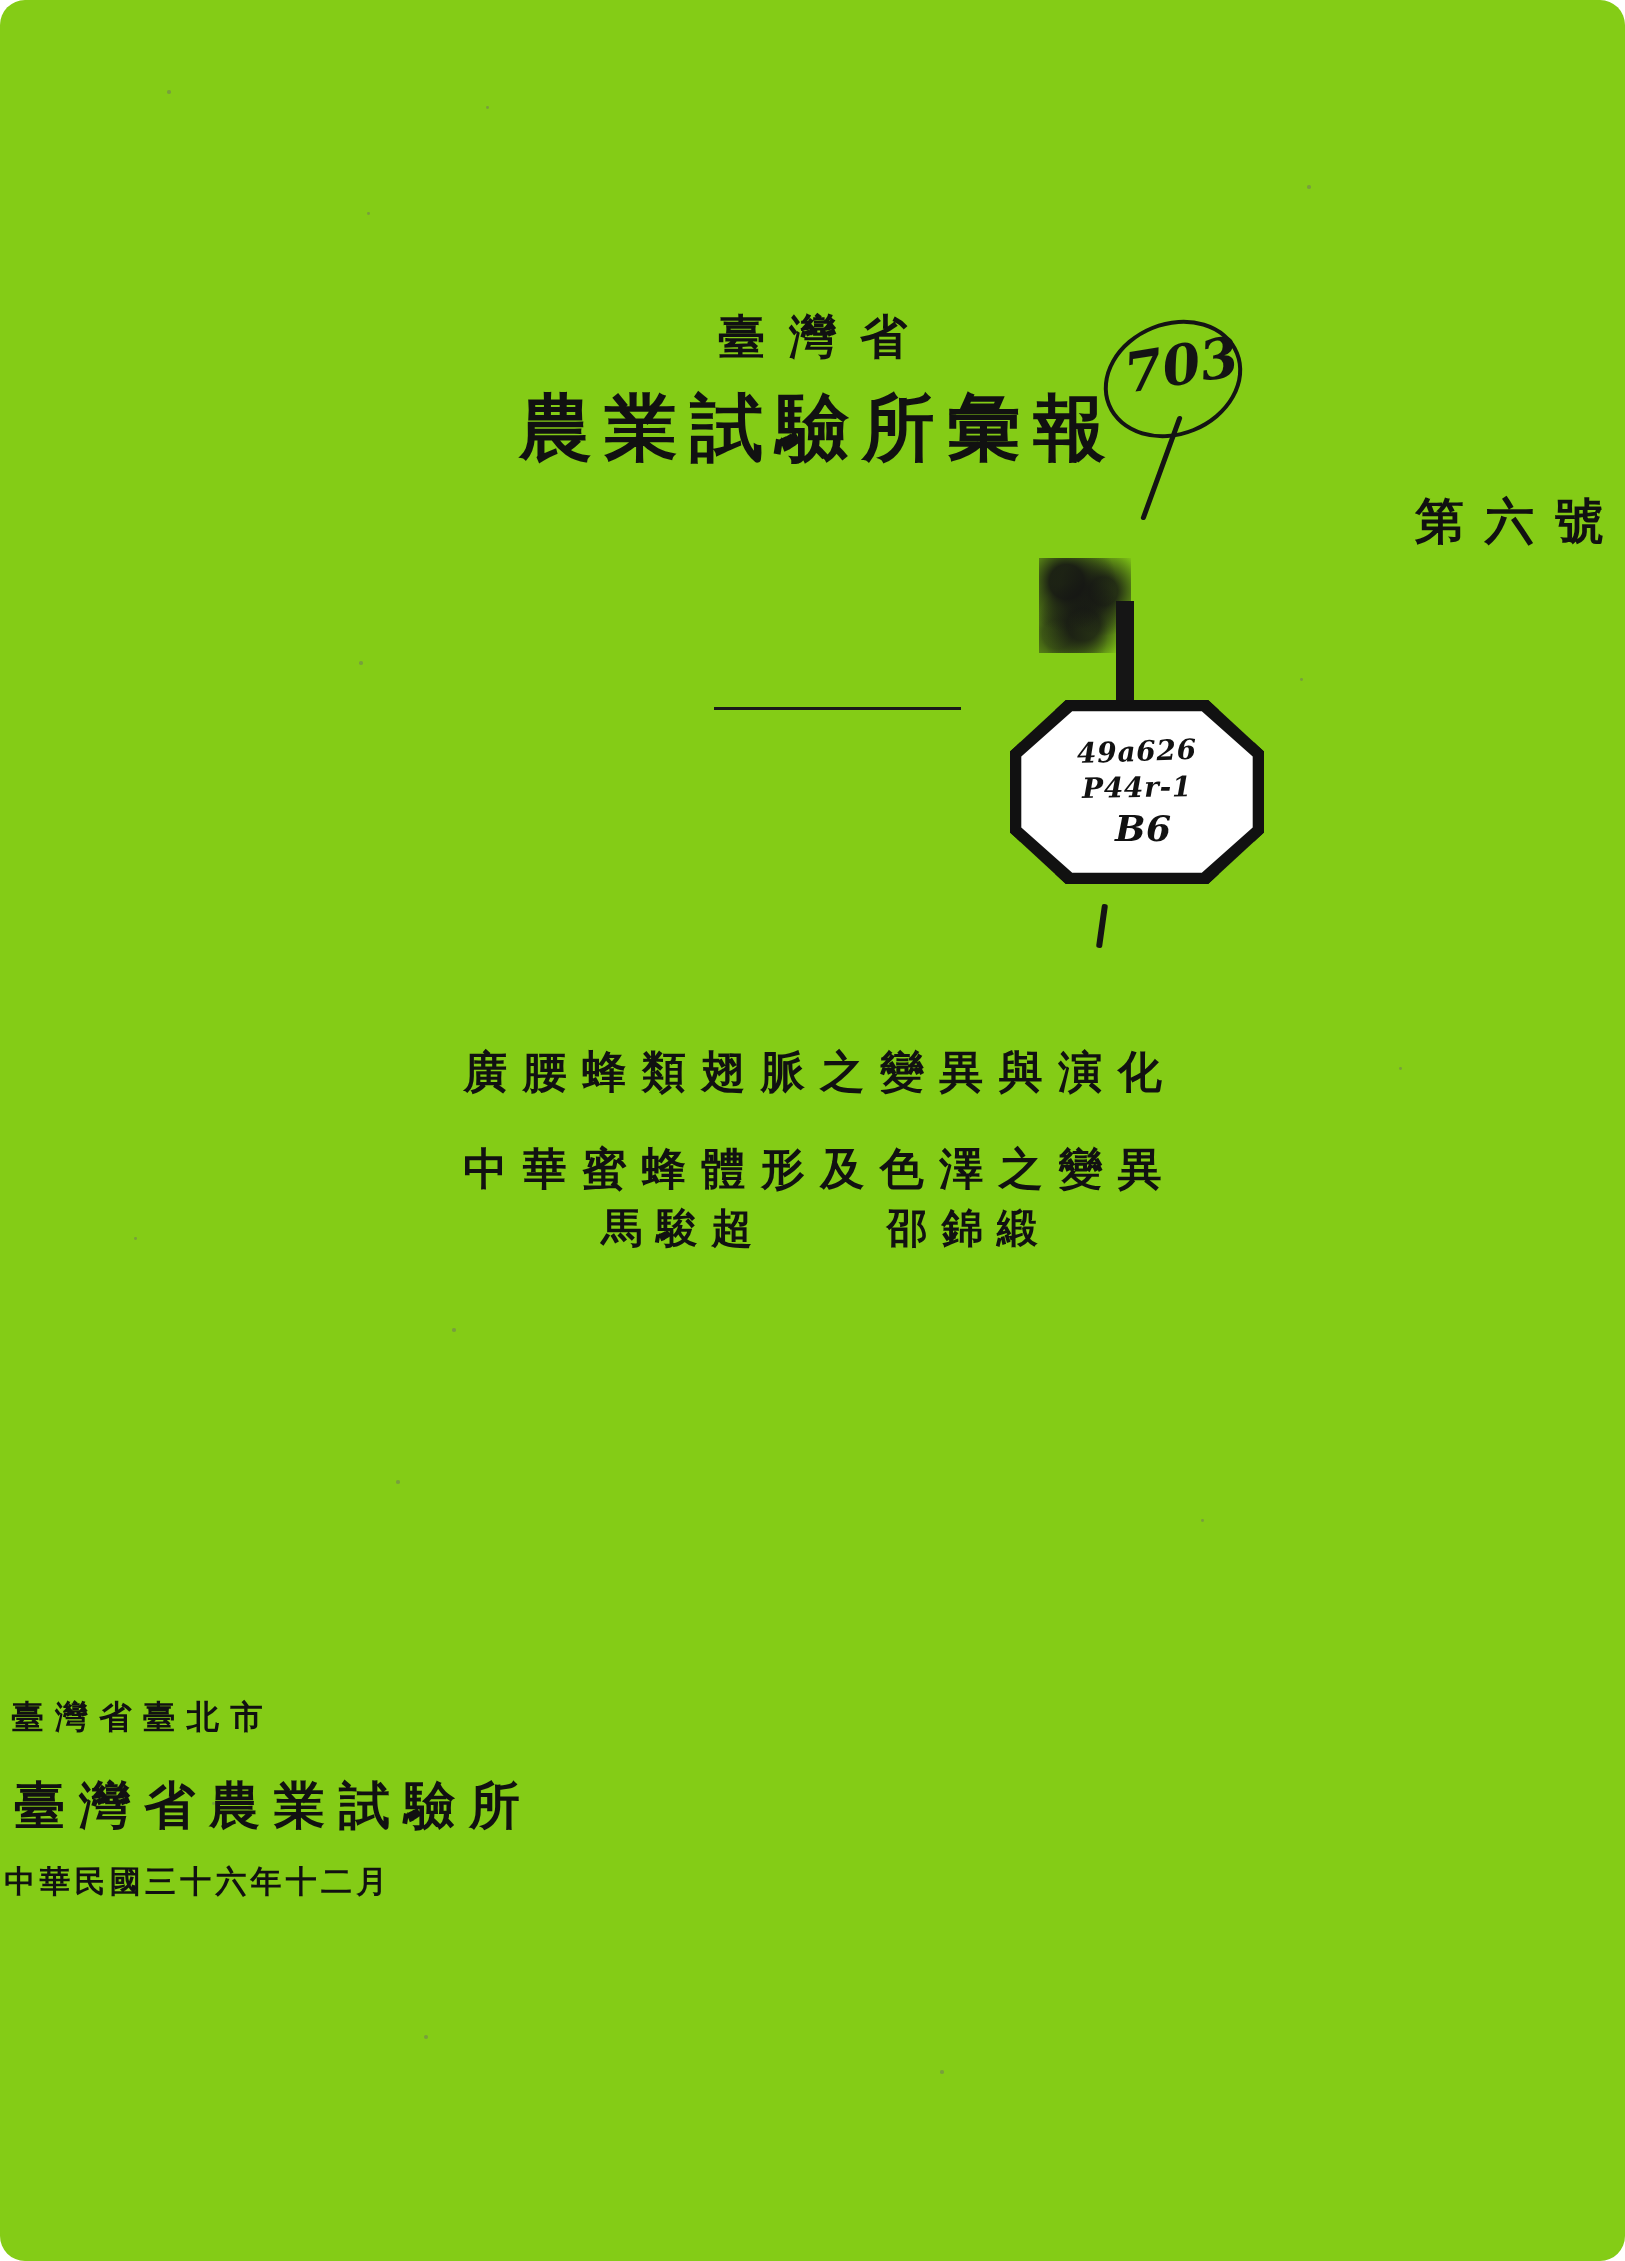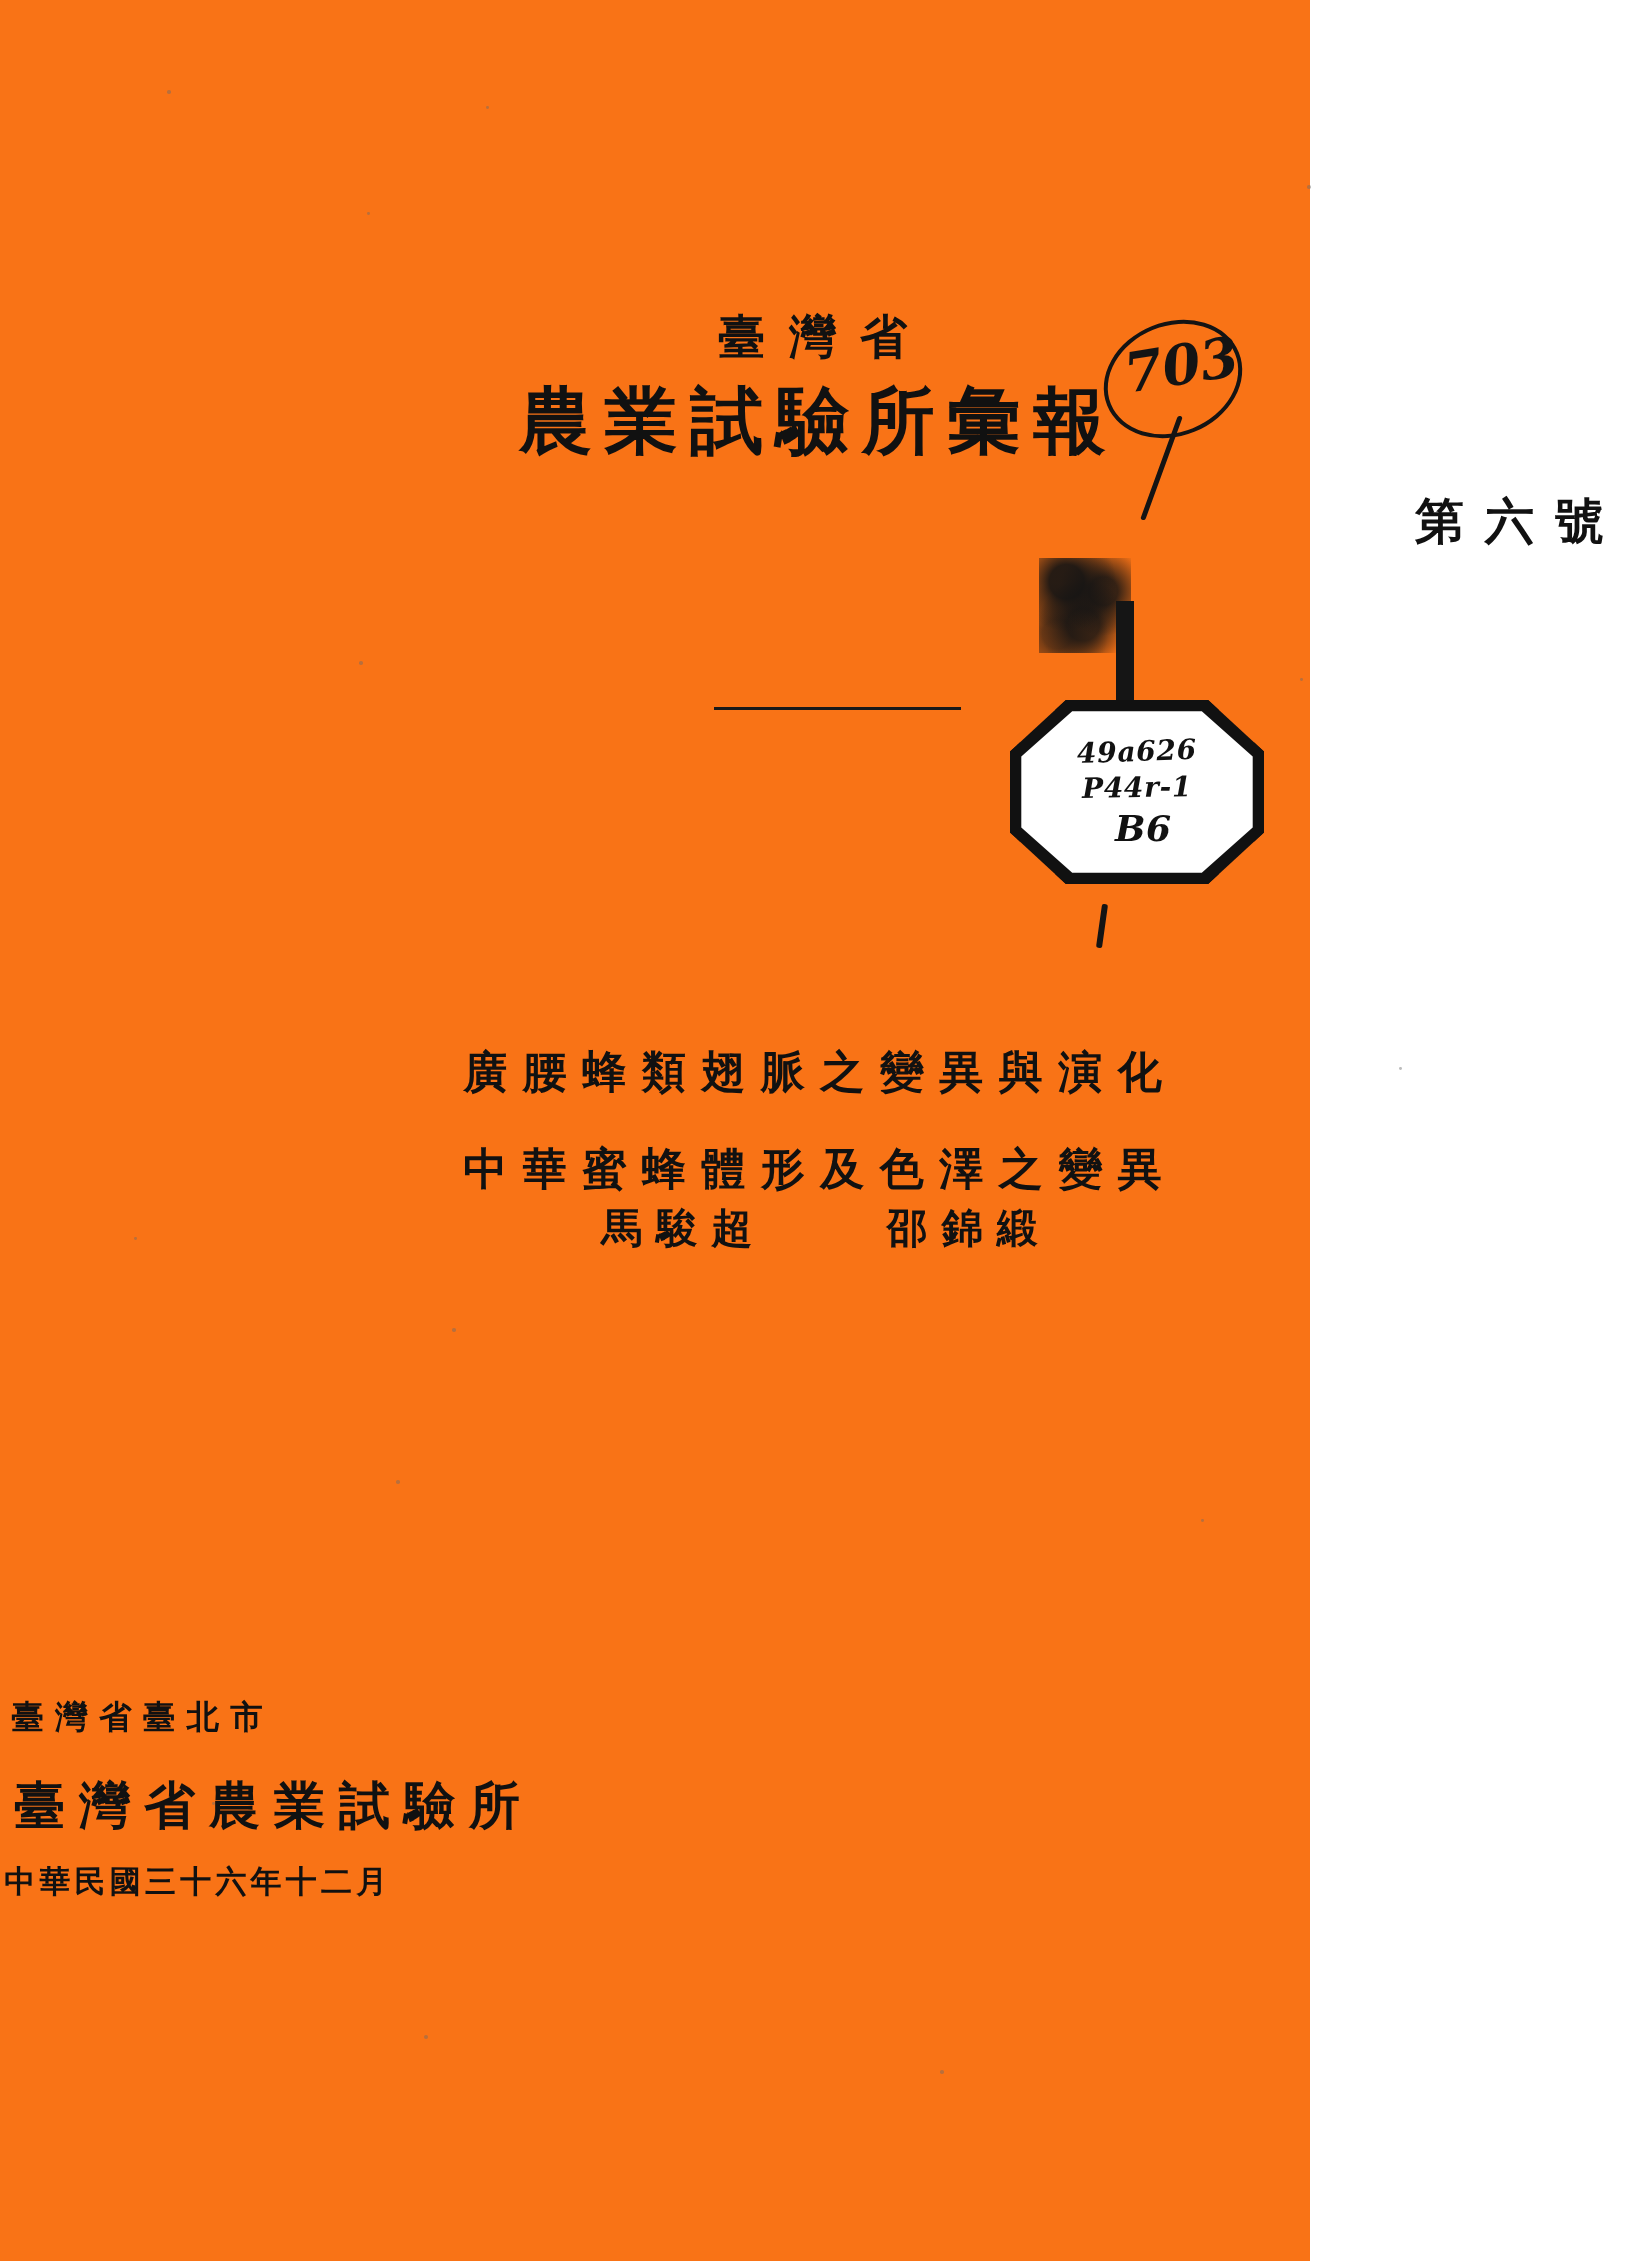--- a/index.html
+++ b/index.html
@@ -13,23 +13,24 @@
     position: relative;
     font-family: "DejaVu Serif", "Liberation Serif", serif;
     color: #111111;
     overflow: hidden;
   }
 
   
   .page {
     position: absolute;
     left: 0; top: 0;
-    width: 1310px;
+    width: 1625px;
     height: 2261px;
-    background: #f97316;
+    background: #84cc16;
+    border-radius: 25px;
   }
   .speckle {
     position: absolute;
     background: #6b6b6b;
     border-radius: 50%;
     opacity: .45;
   }
 
   .title-block {
     position: absolute;
@@ -46,21 +47,20 @@
     padding-left: 24px;
     line-height: 1.1;
   }
   .line-main {
     font-size: 73px;
     letter-spacing: 12.7px;
     font-weight: 700;
     padding-left: 12.7px;
     margin-top: 24px;
     line-height: 1.1;
-    font-family: Liberation Mono, monospace;
   }
   .line-issue {
     font-size: 49px;
     letter-spacing: 21px;
     font-weight: 700;
     padding-left: 21px;
     margin-top: 28px;
     line-height: 1.1;
     text-align: right;
   }

